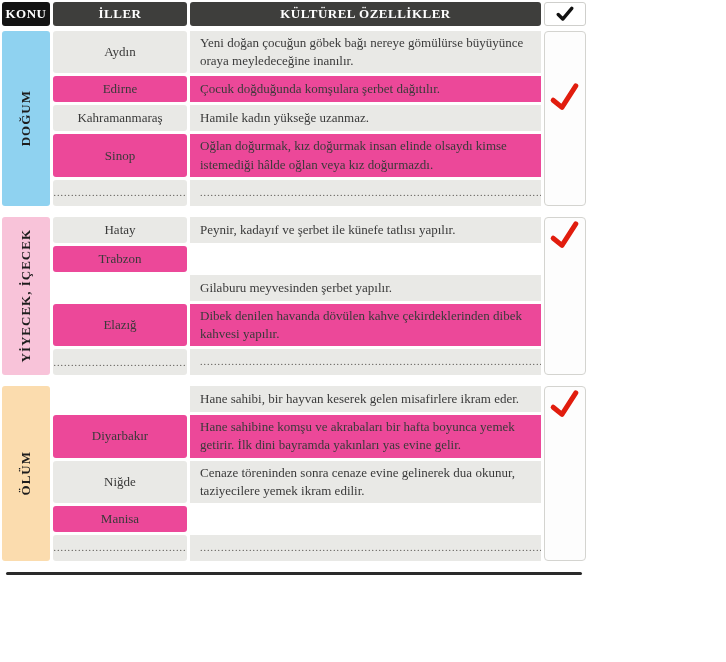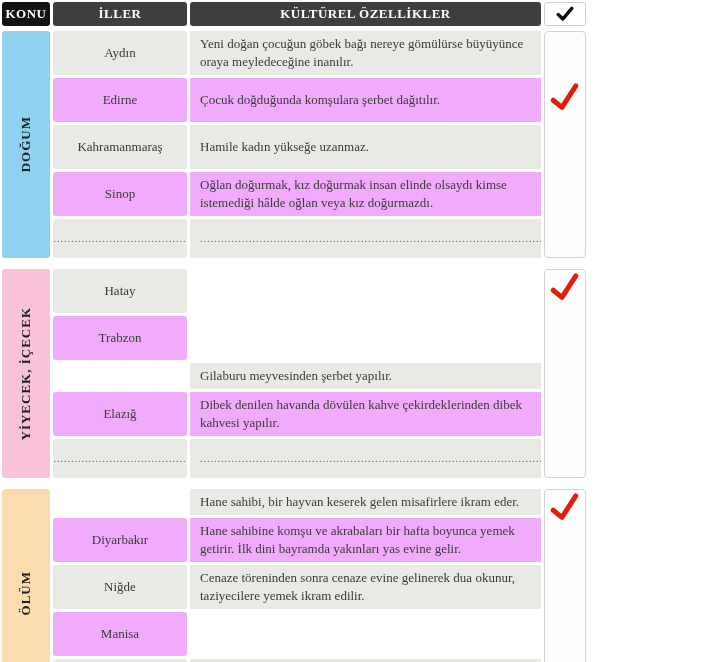--- a/index.html
+++ b/index.html
@@ -44,30 +44,30 @@
     letter-spacing:1px;white-space:nowrap;
   }
   .c-blue{background:#8fd2f0;}
   .c-pink{background:#f8c3d9;}
   .c-orange{background:#fbdcae;}
   .il{
     grid-column:2;
     display:flex;align-items:center;justify-content:center;
     text-align:center;
     font-size:13px;border-radius:3px;
-    min-height:26px;padding:14px 3px;box-sizing:border-box;
+    min-height:26px;padding:4px 3px;box-sizing:border-box;
   }
   .tx{
     grid-column:3;
     display:flex;align-items:center;
     font-size:13px;line-height:1.4;border-radius:0;
     min-height:26px;padding:3px 10px;box-sizing:border-box;
   }
   .gray{background:#e9e9e6;}
-  .green{background:#f0abfc;}
+  .green{background:#ec4899;}
   .dots{
     overflow:hidden;white-space:nowrap;
     color:#55524e;font-size:10px;letter-spacing:1px;
   }
   
   .check-col{
     grid-column:4; grid-row:1 / span 5;
     background:#fdfdfd;
     border:1px solid #d4d4d0;
     border-radius:4px;
@@ -130,20 +130,21 @@
       </span>
     </div>
   </div>
 
   <div class="grid sec">
     <div class="konu-cell c-pink">
       <span class="vtext">YİYECEK, İÇECEK</span>
     </div>
 
     <div class="il gray" style="grid-row:1">Hatay</div>
+    <div class="tx gray" style="grid-row:1">Peynir, kadayıf ve şerbet ile künefe tatlısı yapılır.</div>
 
     <div class="il green" style="grid-row:2">Trabzon</div>
 
     <div class="tx gray" style="grid-row:3">Gilaburu meyvesinden şerbet yapılır.</div>
 
     <div class="il green" style="grid-row:4">Elazığ</div>
     <div class="tx green" style="grid-row:4">Dibek denilen havanda dövülen kahve çekirdeklerinden dibek kahvesi yapılır.</div>
 
     <div class="il gray dots" style="grid-row:5">......................................</div>
     <div class="tx gray dots" style="grid-row:5">...................................................................................................................................................................</div>

